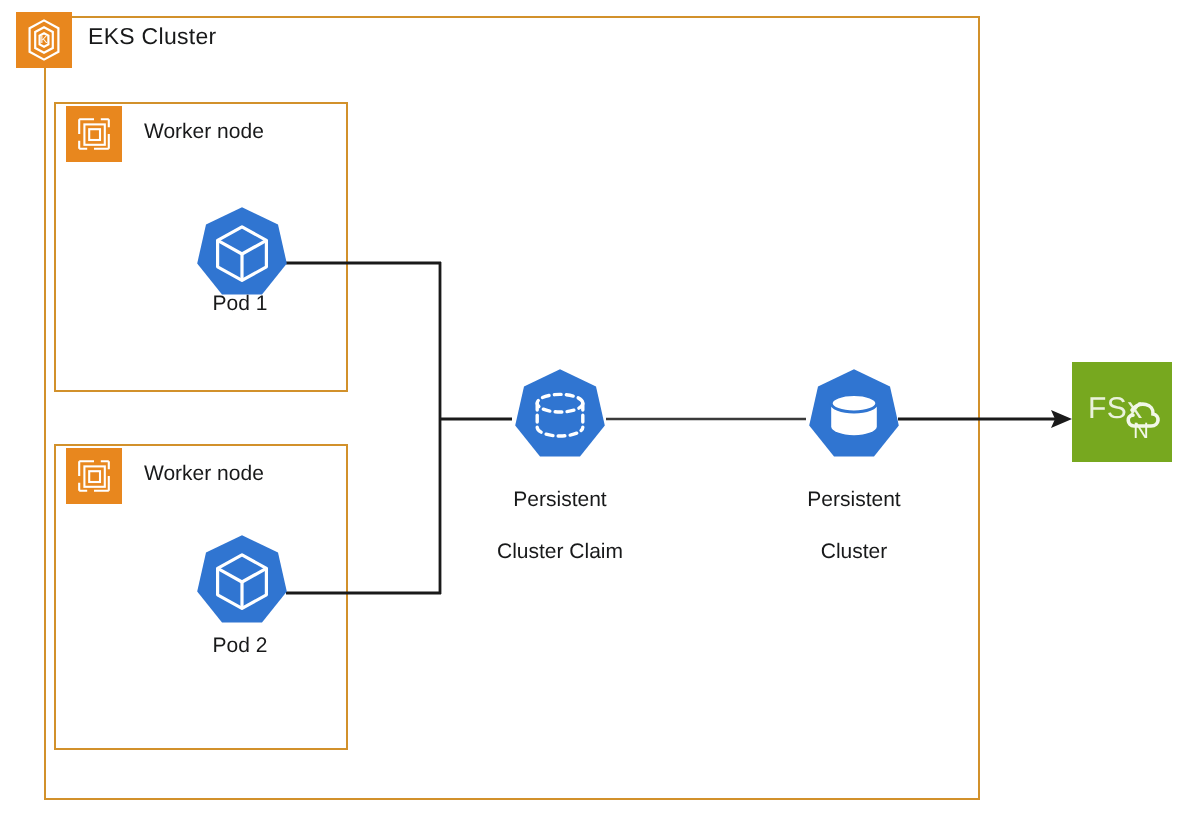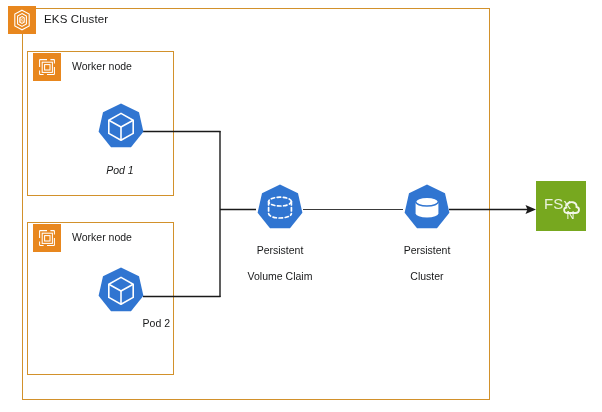--- a/index.html
+++ b/index.html
@@ -69,22 +69,22 @@
   .k8s-node.pvc  { left:254px; top:182px; }
   .k8s-node.pv   { left:401px; top:182px; }
   .node-label {
     position:absolute;
     text-align:center;
     font-size:10.5px;
     line-height:13px;
     color:#18191A;
     white-space:pre-line;
   }
-  .node-label.pod1 { left:70px; top:164px; width:100px;font-style:italic; }
-  .node-label.pod2 { left:70px; top:317px; width:100px;text-align:right; }
+  .node-label.pod1 { left:70px; top:146px; width:100px; }
+  .node-label.pod2 { left:70px; top:317px; width:100px; }
   .node-label.pvc  { left:230px; top:231px; width:100px; }
   .node-label.pv   { left:377px; top:231px; width:100px; }
   
   .fsx-box {
     position:absolute;
     left:536px; top:181px;
     width:50px; height:50px;
     background:#77A81F;
   }
   
@@ -193,21 +193,21 @@
       <g fill="none" stroke="#FFFFFF" stroke-width="1.7" stroke-dasharray="3.4 2.6" stroke-linecap="round">
         <ellipse cx="26" cy="19.6" rx="11.4" ry="4.4"></ellipse>
         <path d="M14.6 19.6 V31.6"></path>
         <path d="M37.4 19.6 V31.6"></path>
         <path d="M14.6 31.6 A11.4 4.4 0 0 0 37.4 31.6"></path>
       </g>
     </svg>
   </div>
   <div class="node-label pvc">
     <span>Persistent</span><br>
-    <span>Volume Claim</span>
+    <span>Cluster Claim</span>
   </div>
 
   <div class="k8s-node pv">
     <svg width="52" height="52" viewBox="0 0 52 52">
       <path d="M26 2.6 L44.0 11.3 L48.4 30.7 L36.0 46.2 L16.0 46.2 L3.6 30.7 L8.0 11.3 Z" fill="#3075D1"></path>
       <path d="M14.6 19.6 A11.4 4.4 0 0 1 37.4 19.6 V31.2 A11.4 4.4 0 0 1 14.6 31.2 Z" fill="#FFFFFF"></path>
       <ellipse cx="26" cy="19.6" rx="11.4" ry="4.4" fill="#FFFFFF" stroke="#3075D1" stroke-width="1.5"></ellipse>
     </svg>
   </div>
   <div class="node-label pv">

